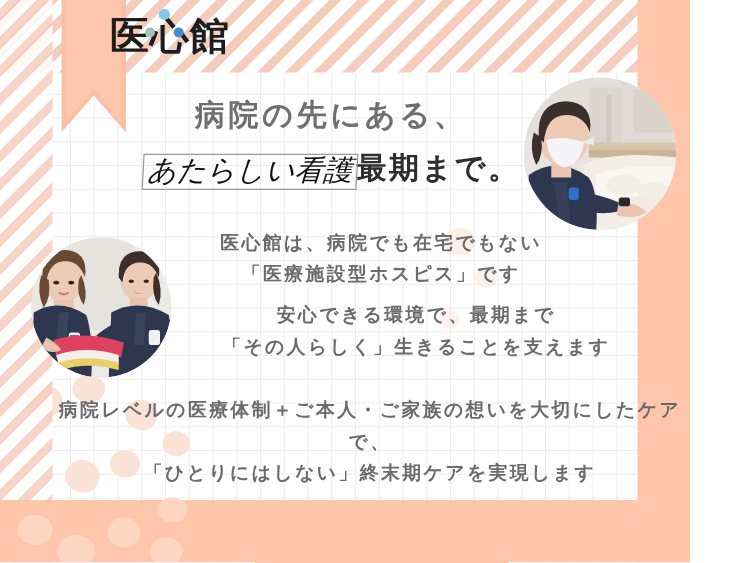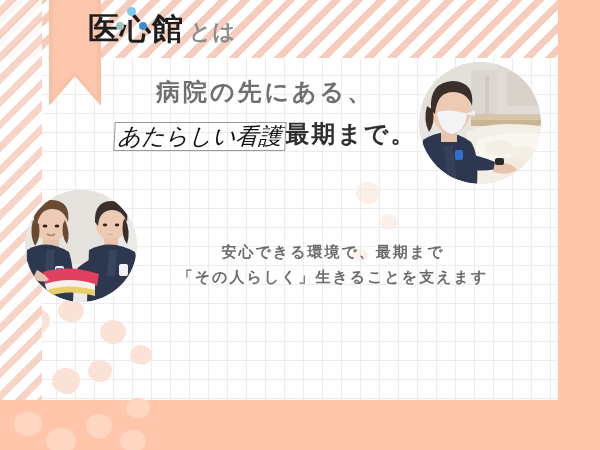--- a/index.html
+++ b/index.html
@@ -2,21 +2,21 @@
 <html><head>
 <meta charset="utf-8">
 <style>
   html,body{margin:0;padding:0;}
   body{
     width:600px;height:450px;overflow:hidden;
     font-family:"Liberation Sans","DejaVu Sans",sans-serif;
     background:#ffffff;
   }
   #slide{
-    position:relative;width:600px;height:450px;overflow:hidden;
+    position:relative;width:552px;height:450px;overflow:hidden;
     background:#ffffff;
   }
 
   
   .grid-bg{
     position:absolute;left:0;top:0;width:600px;height:450px;
     background-image:
       linear-gradient(to right, #ececec 1px, transparent 1px),
       linear-gradient(to bottom, #ececec 1px, transparent 1px);
     background-size:19px 19px;
@@ -168,30 +168,33 @@
   <div class="blob" style="left:126px;top:398px;width:24px;height:20px;background:#fed7c2;"></div>
 
   <div class="ribbon"></div>
   <div class="ribbon-inner"></div>
 
   <div class="title-row">
     <span class="logo-mark">医心館</span>
     <span class="dot dot-top" style="background: rgb(126, 200, 232);"></span>
     <span class="dot dot-left" style="background: rgb(159, 196, 189);"></span>
     <span class="dot dot-right" style="background: rgb(63, 143, 208);"></span>
-    <span class="logo-suffix">とは</span>
   </div>
 
   <div class="headline1">病院の先にある、</div>
   <div class="headline2">
     <span class="hand-box">あたらしい看護</span><span>最期まで。</span>
   </div>
 
+  <div class="para para-1" style="white-space:pre-line;">医心館は、病院でも在宅でもない
+「医療施設型ホスピス」です</div>
   <div class="para para-2" style="white-space:pre-line;">安心できる環境で、最期まで
 「その人らしく」生きることを支えます</div>
+  <div class="para para-3" style="white-space:pre-line;">病院レベルの医療体制＋ご本人・ご家族の想いを大切にしたケアで、
+「ひとりにはしない」終末期ケアを実現します</div>
 
   <div class="photo" style="left:419px;top:62px;width:122px;height:122px;">
     <svg width="122" height="122" viewBox="0 0 122 122">
       <defs>
         <clipPath id="c1">
             <circle cx="61" cy="61" r="61"></circle>
           </clipPath>
       </defs>
       <g clip-path="url(#c1)">
         <rect x="0" y="0" width="122" height="122" fill="#e8e4df"></rect>

